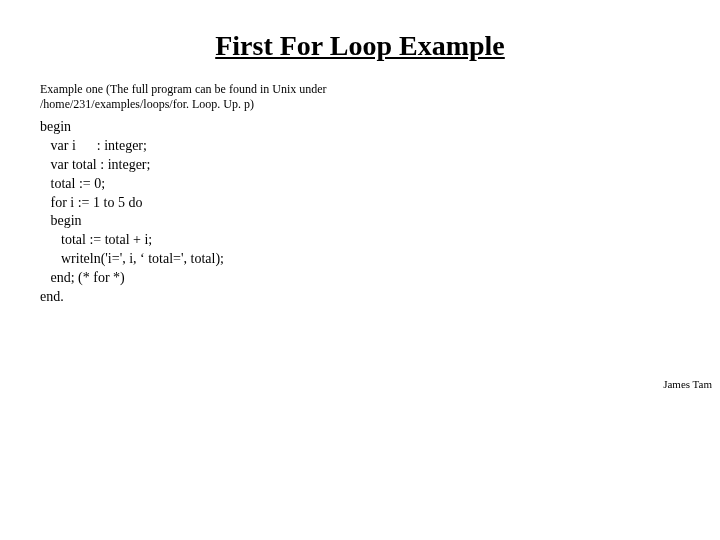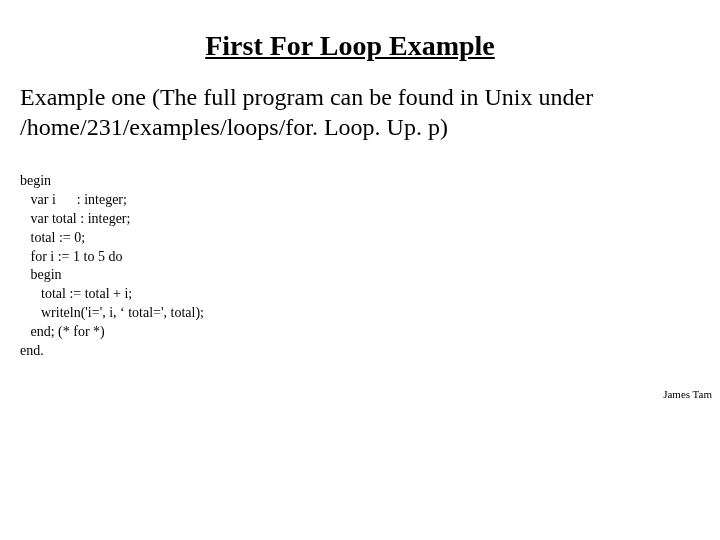--- a/index.html
+++ b/index.html
@@ -9,44 +9,44 @@
     height: 540px;
     background: #ffffff;
     font-family: "Times New Roman", Times, serif;
     color: #000000;
   }
   .slide {
     position: relative;
     width: 720px;
     height: 408px;
     box-sizing: border-box;
-    padding: 24px 40px 0 20px;
+    padding: 24px 40px 0 40px;
   }
   .title {
     text-align: center;
     font-size: 28px;
     font-weight: bold;
     text-decoration: underline;
     margin: 6px 0 20px 0;
   }
   .intro {
-    font-size: 24px;
+    font-size: 12px;
     line-height: 1.25;
-    margin-bottom: 30px;
+    margin-bottom: 6px;
   }
   .code {
     font-size: 14px;
     line-height: 1.35;
     white-space: pre;
     font-family: "Times New Roman", Times, serif;
   }
   .footer {
     position: absolute;
     right: 8px;
-    bottom: 8px;
+    bottom: 18px;
     font-size: 11px;
   }
 </style>
 </head>
 <body>
 
 <div class="slide">
 
   <div class="title">First For Loop Example</div>
 

